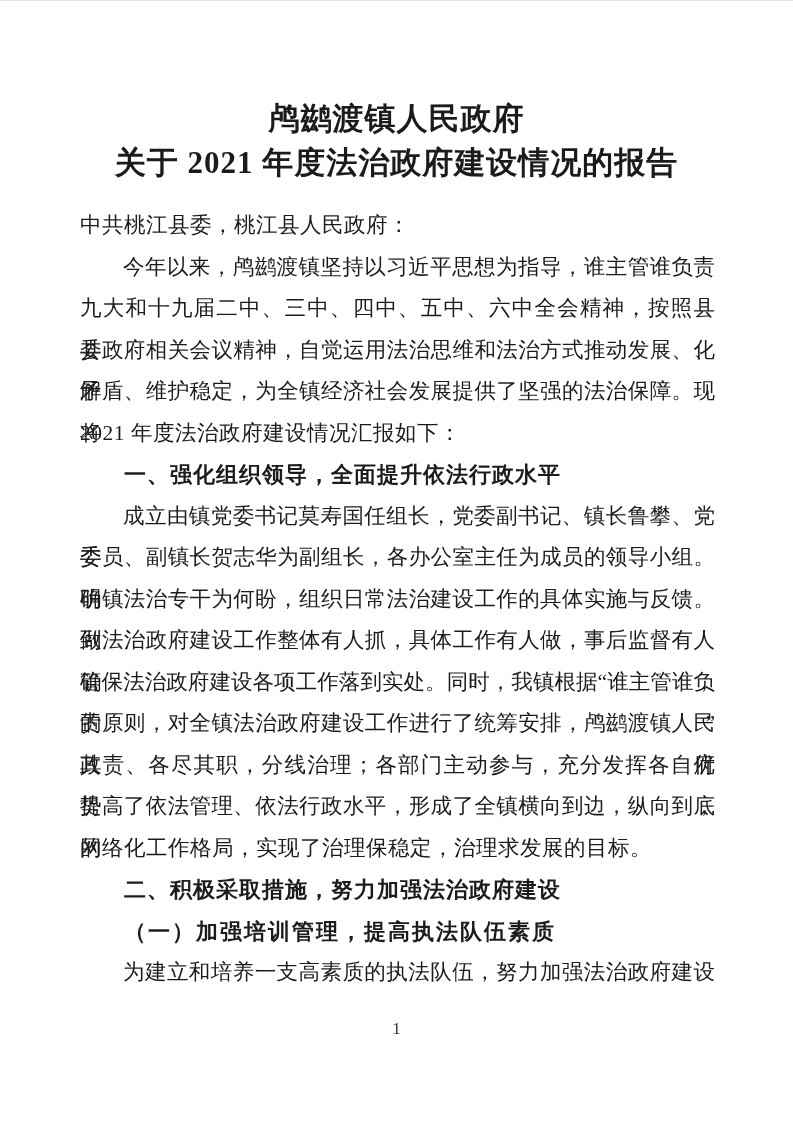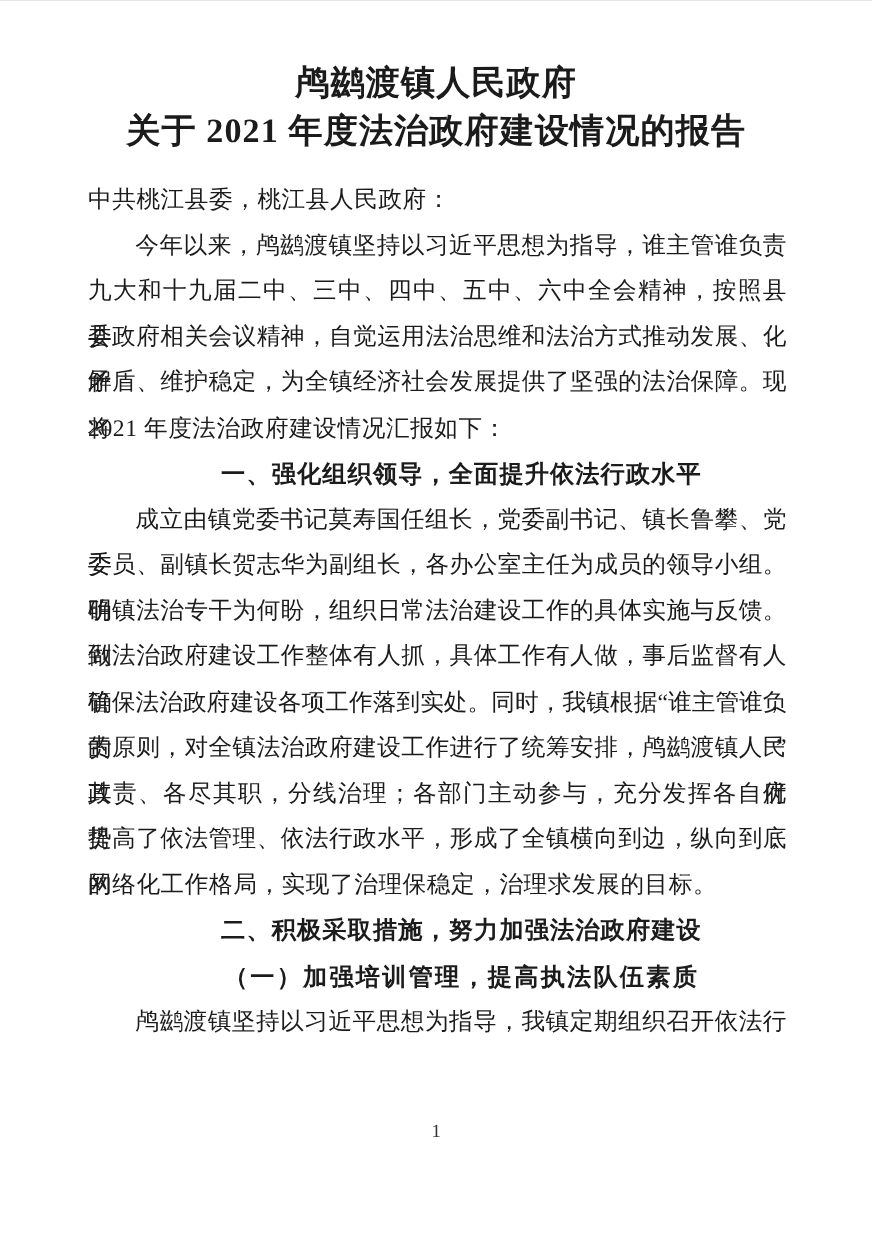--- a/index.html
+++ b/index.html
@@ -12,42 +12,41 @@
     width: 793px;
     height: 1122px;
     background: #ffffff;
     color: #1b1b1b;
     overflow: hidden;
     font-family: "Liberation Serif", serif;
     box-sizing: border-box;
     border-top: 1px solid #e8e8e8;
   }
   .title-block {
-    padding-top: 52px;
+    padding-top: 96px;
     text-align: center;
   }
   .title-line {
     font-size: 31px;
     font-weight: bold;
     line-height: 44px;
     letter-spacing: 1px;
     font-family: "Liberation Serif", serif;
     white-space: nowrap;
   }
   .content {
     margin: 20px 78px 0 80px;
     width: 635px;
   }
   .ln {
     height: 41.5px;
     line-height: 41.5px;
     font-size: 21.5px;
     font-family: "Liberation Serif", serif;
     white-space: nowrap;
-    text-align: center;
   }
   .just {
     white-space: normal;
     text-align: justify;
     text-align-last: justify;
   }
   .indent {
     text-indent: 2em;
   }
   .left {
@@ -104,18 +103,18 @@
     <div class="ln just">委员、副镇长贺志华为副组长，各办公室主任为成员的领导小组。明</div>
     <div class="ln just">确镇法治专干为何盼，组织日常法治建设工作的具体实施与反馈。做</div>
     <div class="ln just">到法治政府建设工作整体有人抓，具体工作有人做，事后监督有人管，</div>
     <div class="ln just">确保法治政府建设各项工作落到实处。同时，我镇根据“谁主管谁负责”</div>
     <div class="ln just">的原则，对全镇法治政府建设工作进行了统筹安排，鸬鹚渡镇人民政府</div>
     <div class="ln just">其责、各尽其职，分线治理；各部门主动参与，充分发挥各自优势，</div>
     <div class="ln just">提高了依法管理、依法行政水平，形成了全镇横向到边，纵向到底的</div>
     <div class="ln left">网络化工作格局，实现了治理保稳定，治理求发展的目标。</div>
     <div class="ln h-hei">二、积极采取措施，努力加强法治政府建设</div>
     <div class="ln h-kai">（一）加强培训管理，提高执法队伍素质</div>
-    <div class="ln just indent">鸬鹚渡镇坚持以习近平思想为指导，我镇定期组织召开依法行</div>
+    <div class="ln just indent">为建立和培养一支高素质的执法队伍，努力加强法治政府建设</div>
   </div>
 
   <div class="page-footer">1</div>
 
 </div>
 
 </body></html>

